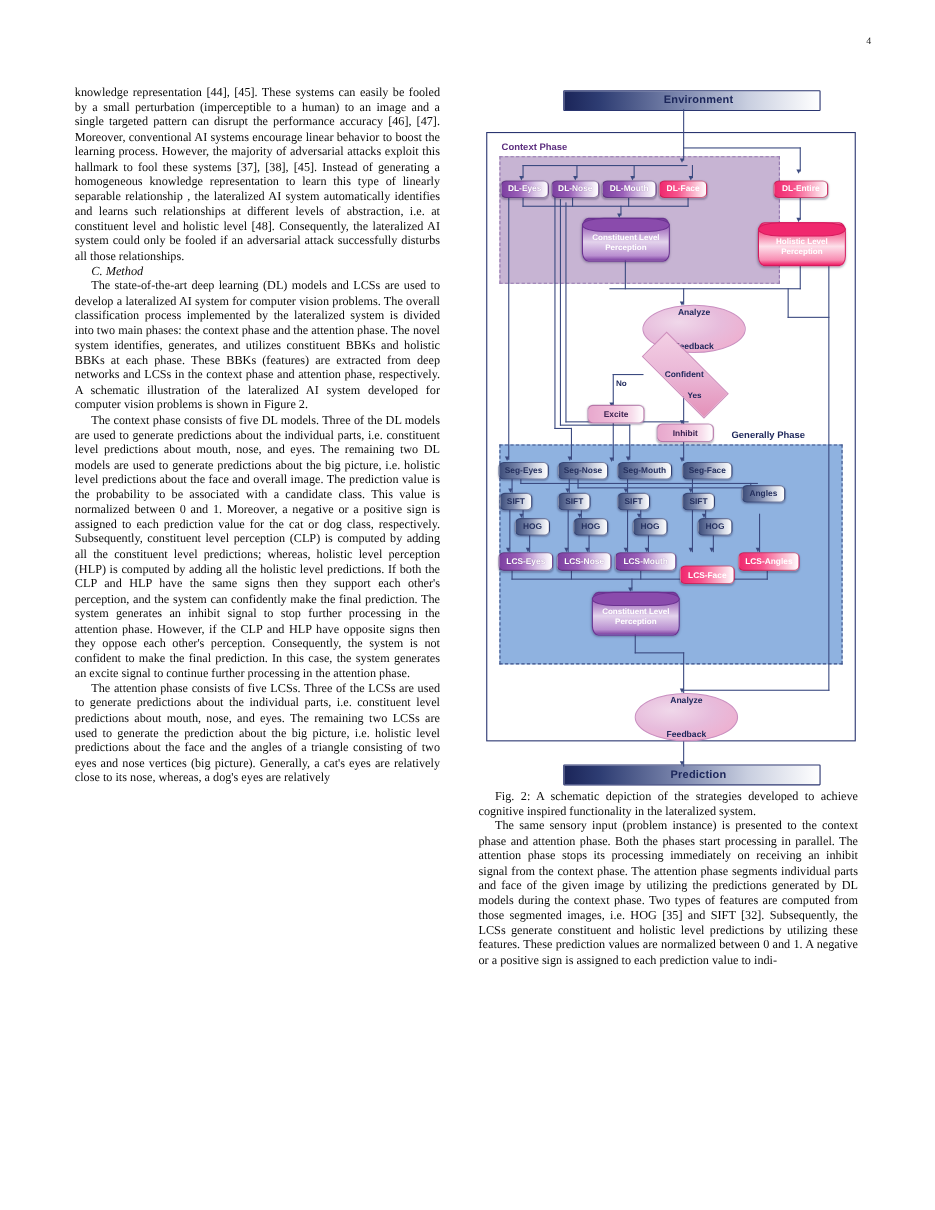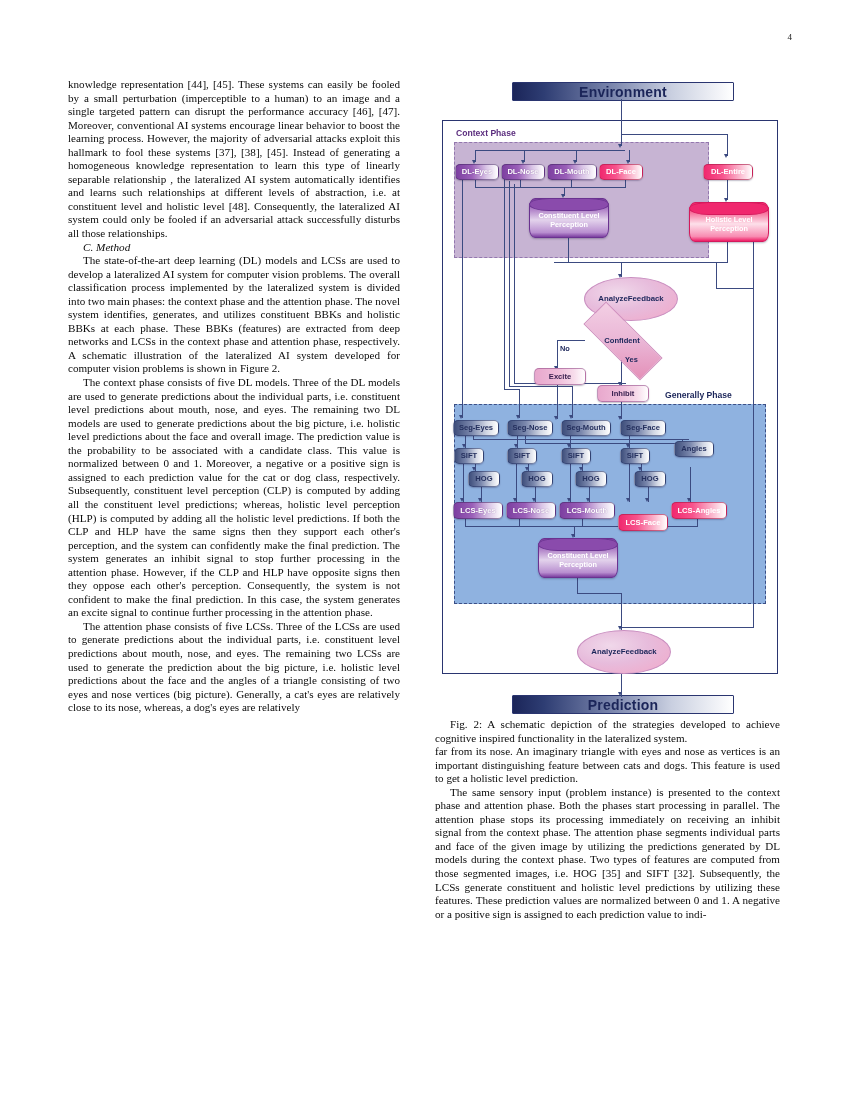--- a/index.html
+++ b/index.html
@@ -35,23 +35,24 @@
   .caption{margin:0 0 13px 0;text-indent:0;font-size:11.1px;line-height:13.55px;}
 
   
   .figure{position:absolute;left:437px;top:82px;width:345px;height:630px;}
 
   .bar{
     position:absolute;height:17px;
     border:1.3px solid #2a3570;border-radius:1px;
     background:linear-gradient(to right,#1b2559 0%,#2e3d73 14%,#7b86ad 45%,#c9cfe0 72%,#ffffff 100%);
     color:#1b2559;font-family:"Liberation Sans",sans-serif;
-    font-weight:bold;font-size:14px;
+    font-weight:bold;font-size:10px;
     display:flex;align-items:center;justify-content:center;
     letter-spacing:.2px;
+    padding-left:12px;
   }
   #bar-env{left:75px;top:0px;width:220px;}
   #bar-pred{left:75px;top:613px;width:220px;}
 
   .outer-box{
     position:absolute;left:5px;top:38px;width:334px;height:552px;
     border:1.4px solid #2a3570;background:transparent;
   }
 
   .phase-zone{position:absolute;border:1.6px dashed #8a6ca8;}
@@ -113,22 +114,22 @@
   }
   .cyl-purple .cap{background:#8a4bac;border:1px solid #6a3290;}
   .cyl-pink .cap{background:#f0286e;border:1px solid #d41a5c;}
   .cyl span{position:relative;z-index:2;padding-top:5px;}
 
   .ellipse{
     position:absolute;border-radius:50%;
     background:radial-gradient(ellipse at 35% 35%,#f0d8ea 0%,#e7bcdc 45%,#f2a8c8 100%);
     border:1px solid #c98fc0;
     font-family:"Liberation Sans",sans-serif;font-weight:bold;font-size:7.8px;
-    color:#1b2559;display:flex;flex-direction:row;
-    align-items:center;justify-content:center;line-height:1.45;z-index:5;
+    color:#1b2559;display:flex;flex-direction:column;
+    align-items:center;justify-content:space-between;line-height:1.45;z-index:5;
   }
   .diamond-wrap{position:absolute;z-index:5;}
   .diamond{
     position:absolute;left:0;top:0;width:100%;height:100%;
     background:linear-gradient(135deg,#f3cfe4 0%,#eab6d6 50%,#e490b8 100%);
     border:1px solid #cf8fbd;
     transform:rotate(45deg);
   }
   .diamond-wrap .dtext{
     position:absolute;left:0;top:0;width:100%;height:100%;
@@ -160,21 +161,20 @@
   <div class="col col-left">
     <p class="noindent">knowledge representation [44], [45]. These systems can easily be fooled by a small perturbation (imperceptible to a human) to an image and a single targeted pattern can disrupt the performance accuracy [46], [47]. Moreover, conventional AI systems encourage linear behavior to boost the learning process. However, the majority of adversarial attacks exploit this hallmark to fool these systems [37], [38], [45]. Instead of generating a homogeneous knowledge representation to learn this type of linearly separable relationship , the lateralized AI system automatically identifies and learns such relationships at different levels of abstraction, i.e. at constituent level and holistic level [48]. Consequently, the lateralized AI system could only be fooled if an adversarial attack successfully disturbs all those relationships.</p>
     <p class="sec-head">C.  Method</p>
     <p>The state-of-the-art deep learning (DL) models and LCSs are used to develop a lateralized AI system for computer vision problems. The overall classification process implemented by the lateralized system is divided into two main phases: the context phase and the attention phase. The novel system identifies, generates, and utilizes constituent BBKs and holistic BBKs at each phase. These BBKs (features) are extracted from deep networks and LCSs in the context phase and attention phase, respectively. A schematic illustration of the lateralized AI system developed for computer vision problems is shown in Figure 2.</p>
     <p>The context phase consists of five DL models. Three of the DL models are used to generate predictions about the individual parts, i.e. constituent level predictions about mouth, nose, and eyes. The remaining two DL models are used to generate predictions about the big picture, i.e. holistic level predictions about the face and overall image. The prediction value is the probability to be associated with a candidate class. This value is normalized between 0 and 1. Moreover, a negative or a positive sign is assigned to each prediction value for the cat or dog class, respectively. Subsequently, constituent level perception (CLP) is computed by adding all the constituent level predictions; whereas, holistic level perception (HLP) is computed by adding all the holistic level predictions. If both the CLP and HLP have the same signs then they support each other's perception, and the system can confidently make the final prediction. The system generates an inhibit signal to stop further processing in the attention phase. However, if the CLP and HLP have opposite signs then they oppose each other's perception. Consequently, the system is not confident to make the final prediction. In this case, the system generates an excite signal to continue further processing in the attention phase.</p>
     <p>The attention phase consists of five LCSs. Three of the LCSs are used to generate predictions about the individual parts, i.e. constituent level predictions about mouth, nose, and eyes. The remaining two LCSs are used to generate the prediction about the big picture, i.e. holistic level predictions about the face and the angles of a triangle consisting of two eyes and nose vertices (big picture). Generally, a cat's eyes are relatively close to its nose, whereas, a dog's eyes are relatively</p>
   </div>
 
   <div class="col col-right">
     <p class="caption">Fig. 2: A schematic depiction of the strategies developed to achieve cognitive inspired functionality in the lateralized system.</p>
-    <p class="noindent">far from its nose. An imaginary triangle with eyes and nose as vertices is an important distinguishing feature between cats and dogs. This feature is used to get a holistic level prediction.</p>
     <p>The same sensory input (problem instance) is presented to the context phase and attention phase. Both the phases start processing in parallel. The attention phase stops its processing immediately on receiving an inhibit signal from the context phase. The attention phase segments individual parts and face of the given image by utilizing the predictions generated by DL models during the context phase. Two types of features are computed from those segmented images, i.e. HOG [35] and SIFT [32]. Subsequently, the LCSs generate constituent and holistic level predictions by utilizing these features. These prediction values are normalized between 0 and 1. A negative or a positive sign is assigned to each prediction value to indi-</p>
   </div>
 
   <div class="figure">
 
     <div class="bar" id="bar-env">Environment</div>
     <div class="bar" id="bar-pred">Prediction</div>
 
     <div class="outer-box"></div>
 

